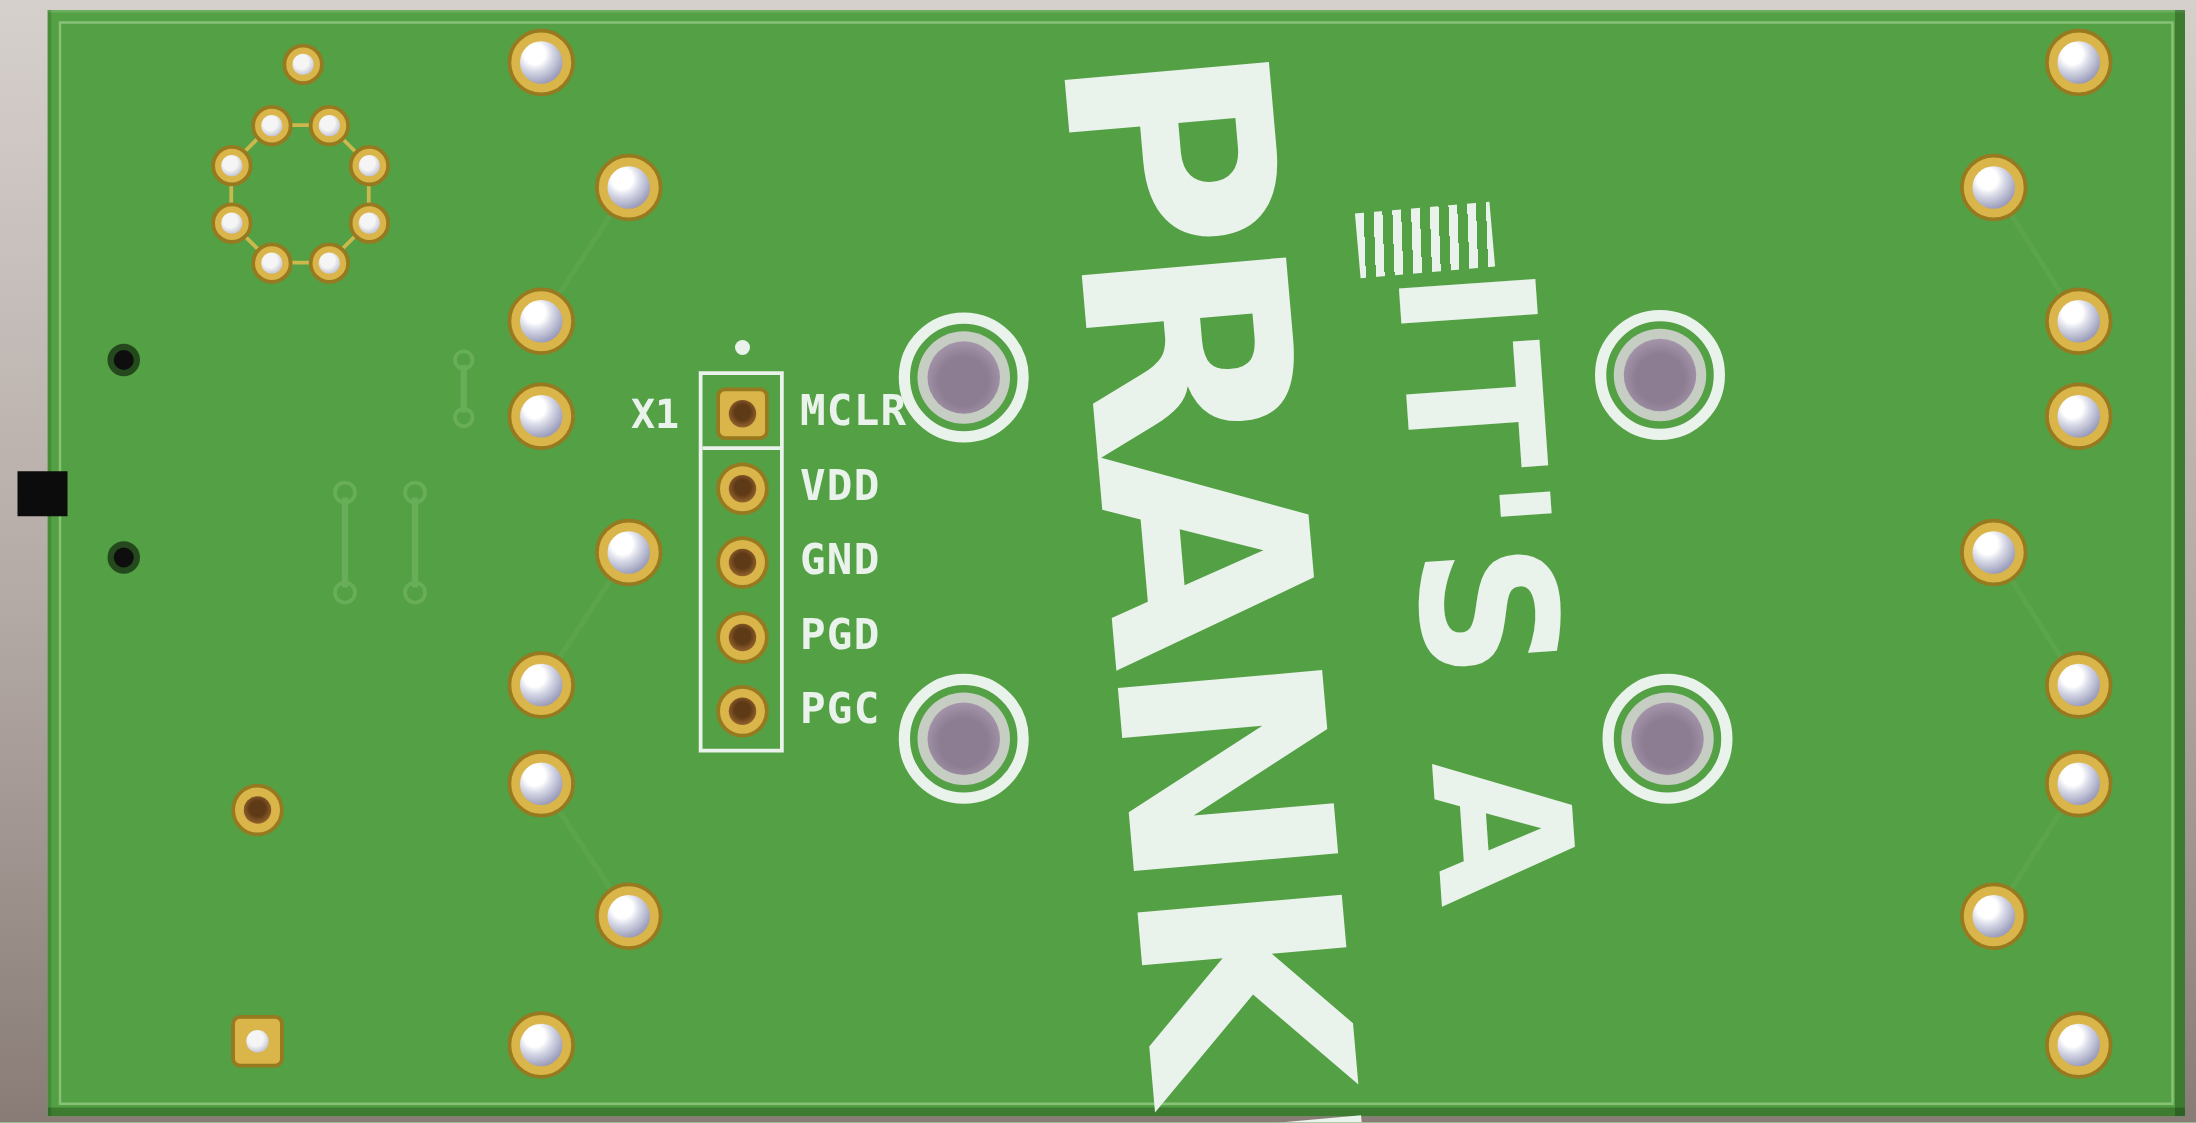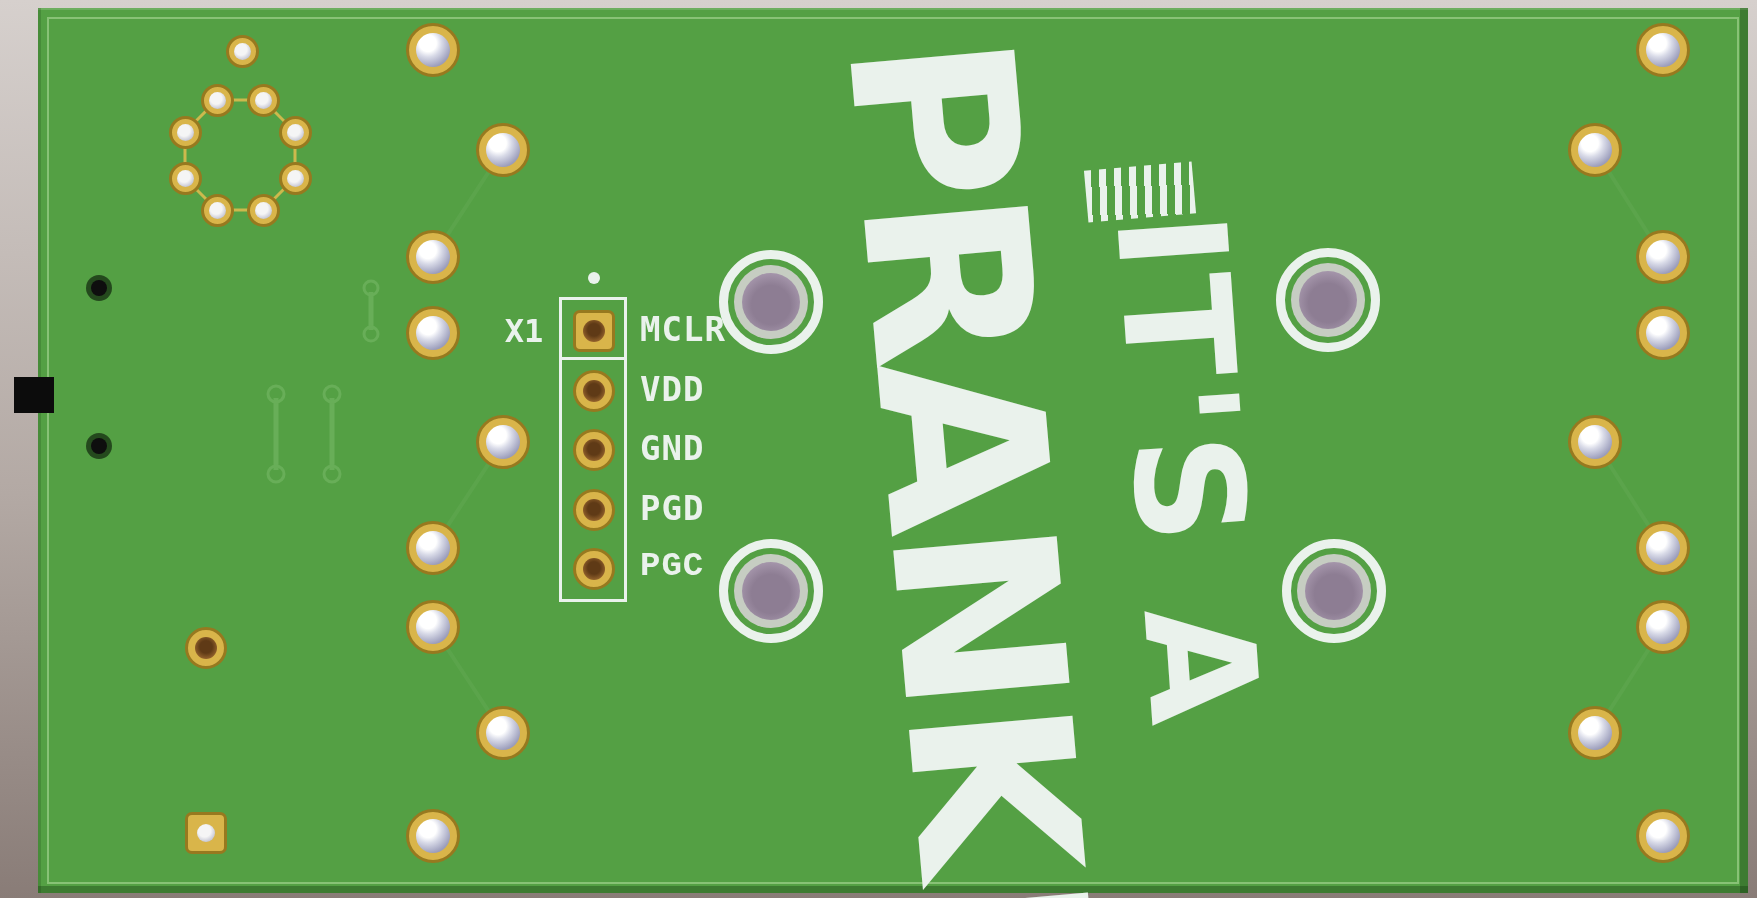--- a/index.html
+++ b/index.html
@@ -211,21 +211,21 @@
 
   <div class="connector-outline">
     <div class="pin1-divider"></div>
   </div>
   <div class="ref-label">X1</div>
   <div id="pin-labels">
       <div class="pin-label" style="left: 640px; top: 309px;">MCLR</div>
       <div class="pin-label" style="left: 640px; top: 368.5px;">VDD</div>
       <div class="pin-label" style="left: 640px; top: 428px;">GND</div>
       <div class="pin-label" style="left: 640px; top: 487.5px;">PGD</div>
-      <div class="pin-label" style="left: 640px; top: 547px; font-family: Liberation Mono, monospace;">PGC</div>
+      <div class="pin-label" style="left: 640px; top: 547px;">PGC</div>
     </div>
   <div class="silk-dot"></div>
 
   <div class="prank">PRANK!</div>
   <div class="itsa">IT'S A</div>
   <div class="logo-stripes"></div>
 
   <div class="side-block"></div>
 </div>
 

